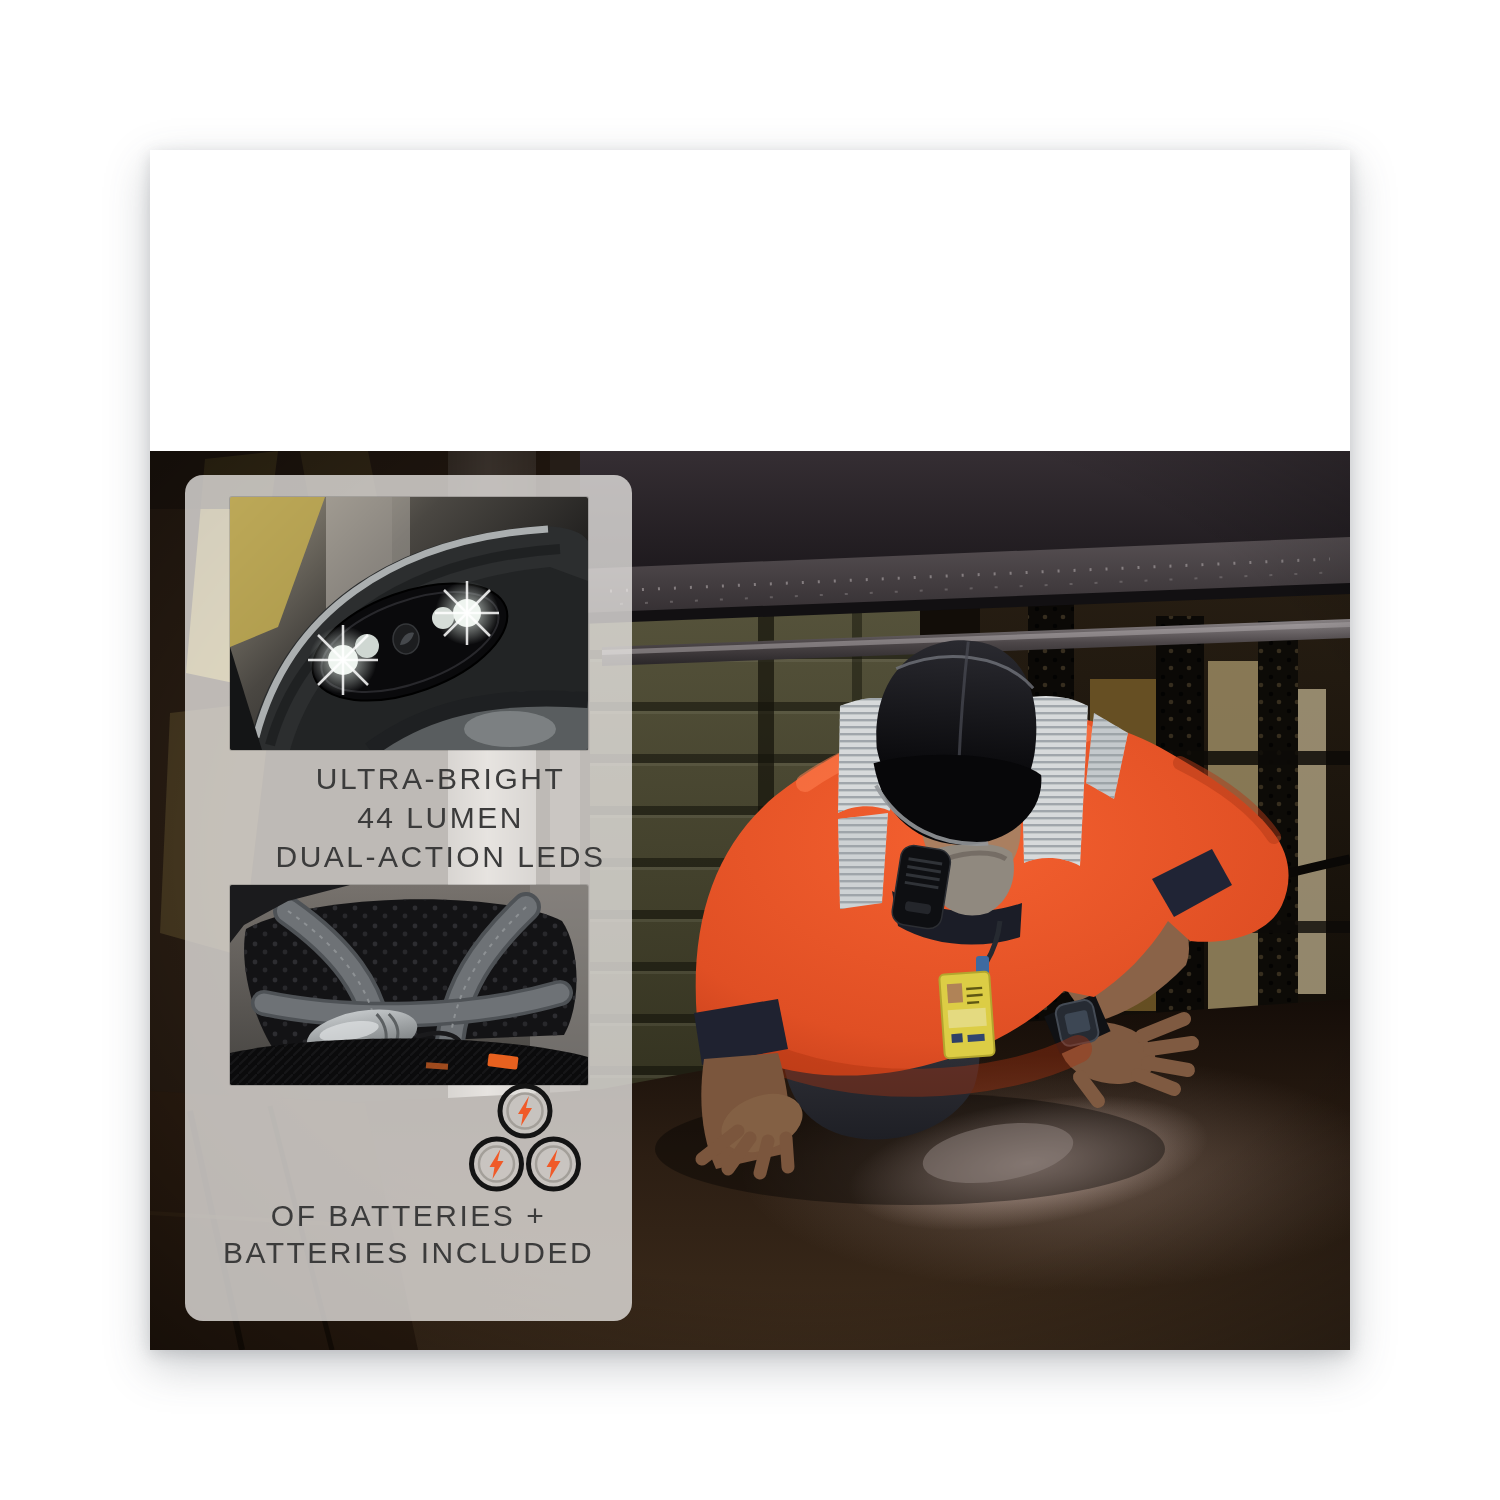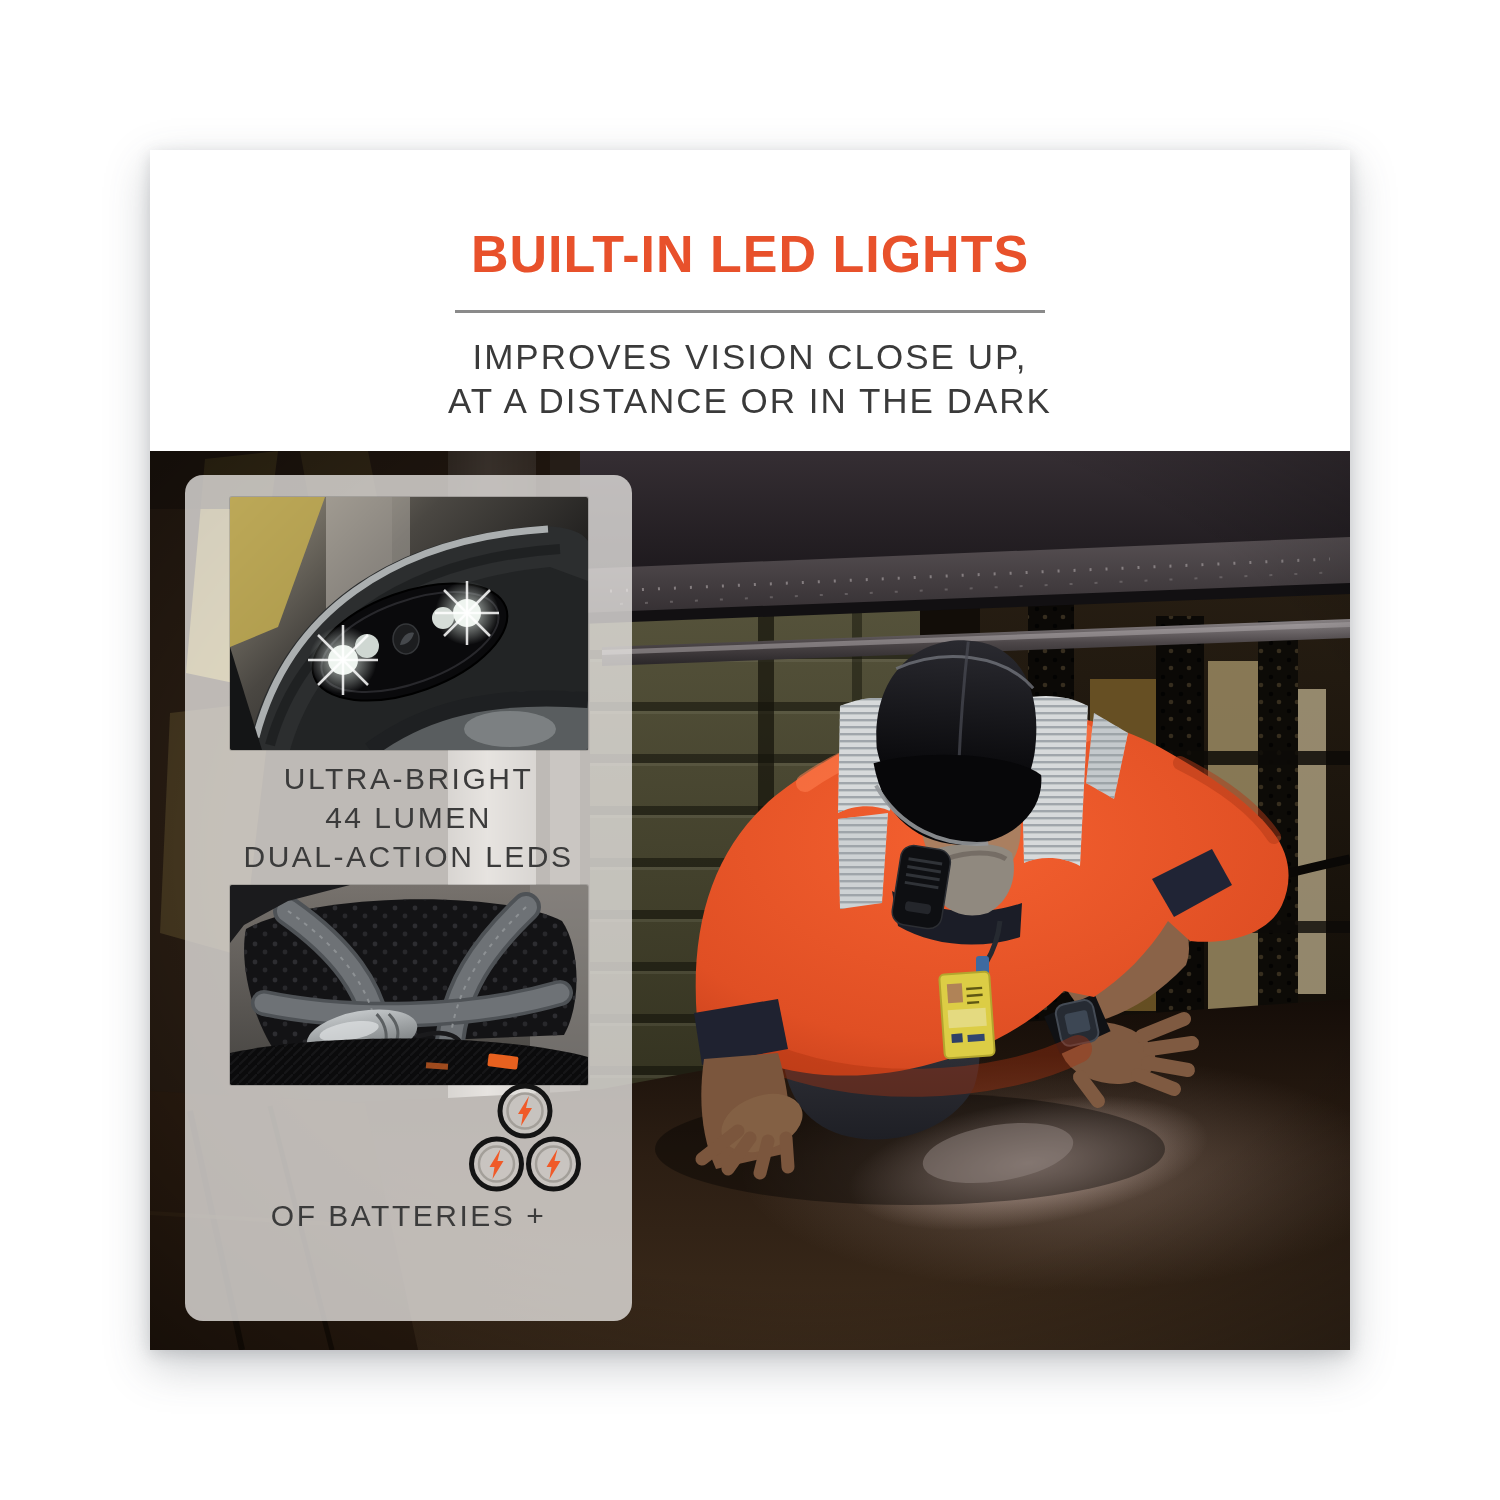--- a/index.html
+++ b/index.html
@@ -14,36 +14,28 @@
             font-size:35px;font-weight:400;letter-spacing:2px;color:#3A3A3A;line-height:44px;}
   .photo{position:absolute;left:0;top:301px;width:1200px;height:899px;overflow:hidden;background:#1b130d;}
   .scene{position:absolute;left:0;top:0;}
   .panel{position:absolute;left:35px;top:24px;width:447px;height:846px;border-radius:18px;
          background:rgba(233,231,228,0.78);}
   .inset{position:absolute;left:45px;border-radius:2px;overflow:hidden;box-shadow:0 0 0 1px rgba(0,0,0,.15);}
   .inset-top{top:22px;width:358px;height:253px;}
   .inset-bottom{top:410px;width:358px;height:200px;}
   .caption{position:absolute;left:0;width:447px;text-align:center;color:#3B3B3B;
            font-size:30px;font-weight:400;letter-spacing:2.5px;}
-  .caption-top{top:284px;line-height:39px;}
+  .caption-top{top:284px;line-height:39px;padding-left:32px;}
   .caption-bottom{top:722px;line-height:37px;}
   .icon-cluster{position:absolute;left:282px;top:608px;width:116px;height:112px;}
 </style>
 </head>
 <body>
 
 <div class="card">
-  <div class="header">
-    <div class="title">BUILT-IN LED LIGHTS</div>
-    <div class="divider"></div>
-    <div class="subtitle">
-      <div>IMPROVES VISION CLOSE UP,</div>
-      <div>AT A DISTANCE OR IN THE DARK</div>
-    </div>
-  </div>
 
   <div class="photo">
 
     <svg class="scene" width="1200" height="899" viewBox="0 0 1200 899">
       <defs>
         <linearGradient id="gSlab" x1="0" y1="0" x2="0" y2="1">
           <stop offset="0" stop-color="#352e33"></stop>
             <stop offset="1" stop-color="#1c181c"></stop>
         </linearGradient>
         <linearGradient id="gBand" x1="0" y1="0" x2="0" y2="1">
@@ -400,16 +392,17 @@
         </g>
         <g transform="translate(86.5,81)">
           <circle r="25" fill="rgba(245,243,240,0.18)" stroke="#141414" stroke-width="5"></circle>
           <circle r="17.5" fill="none" stroke="#a39f99" stroke-width="2.5"></circle>
           <polygon points="4,-15 -7,3 -2,3 -4,15 7,-3 1,-3" fill="#F05A28"></polygon>
         </g>
       </svg>
 
       <div class="caption caption-bottom">
         <div>OF BATTERIES +</div>
+        <div>BATTERIES INCLUDED</div>
       </div>
     </div>
   </div>
 </div>
 
 </body></html>

